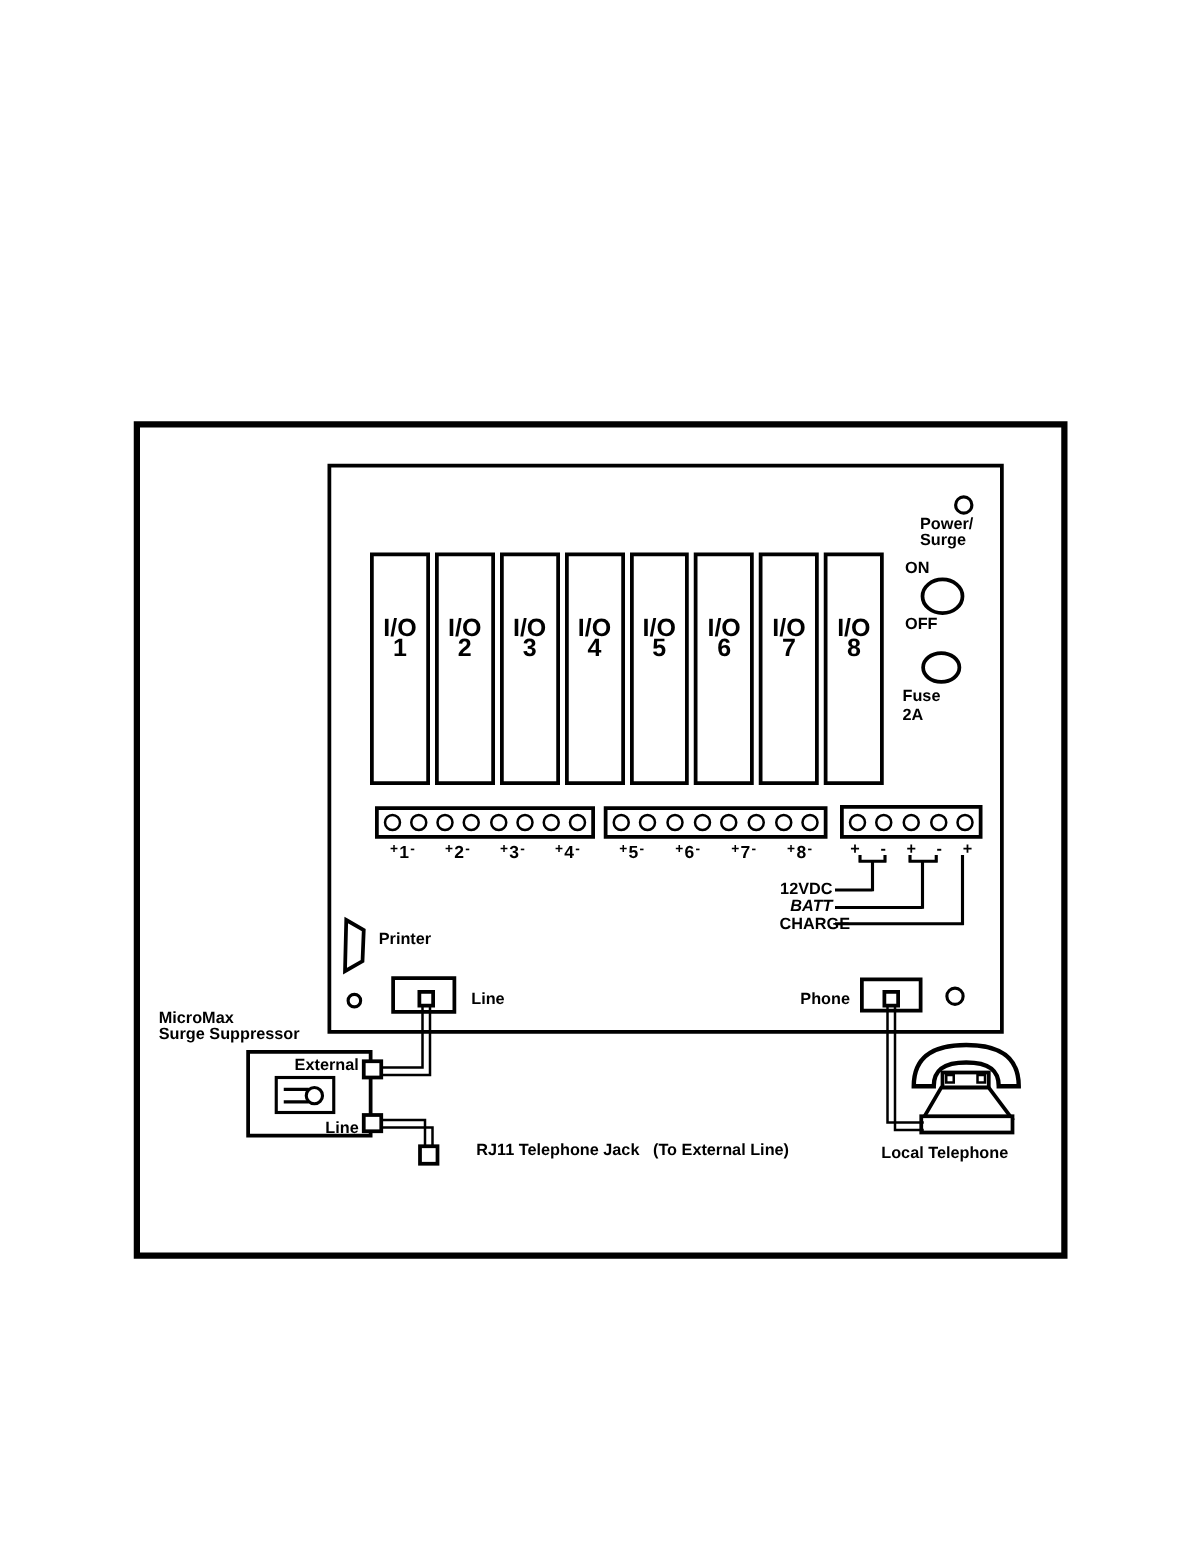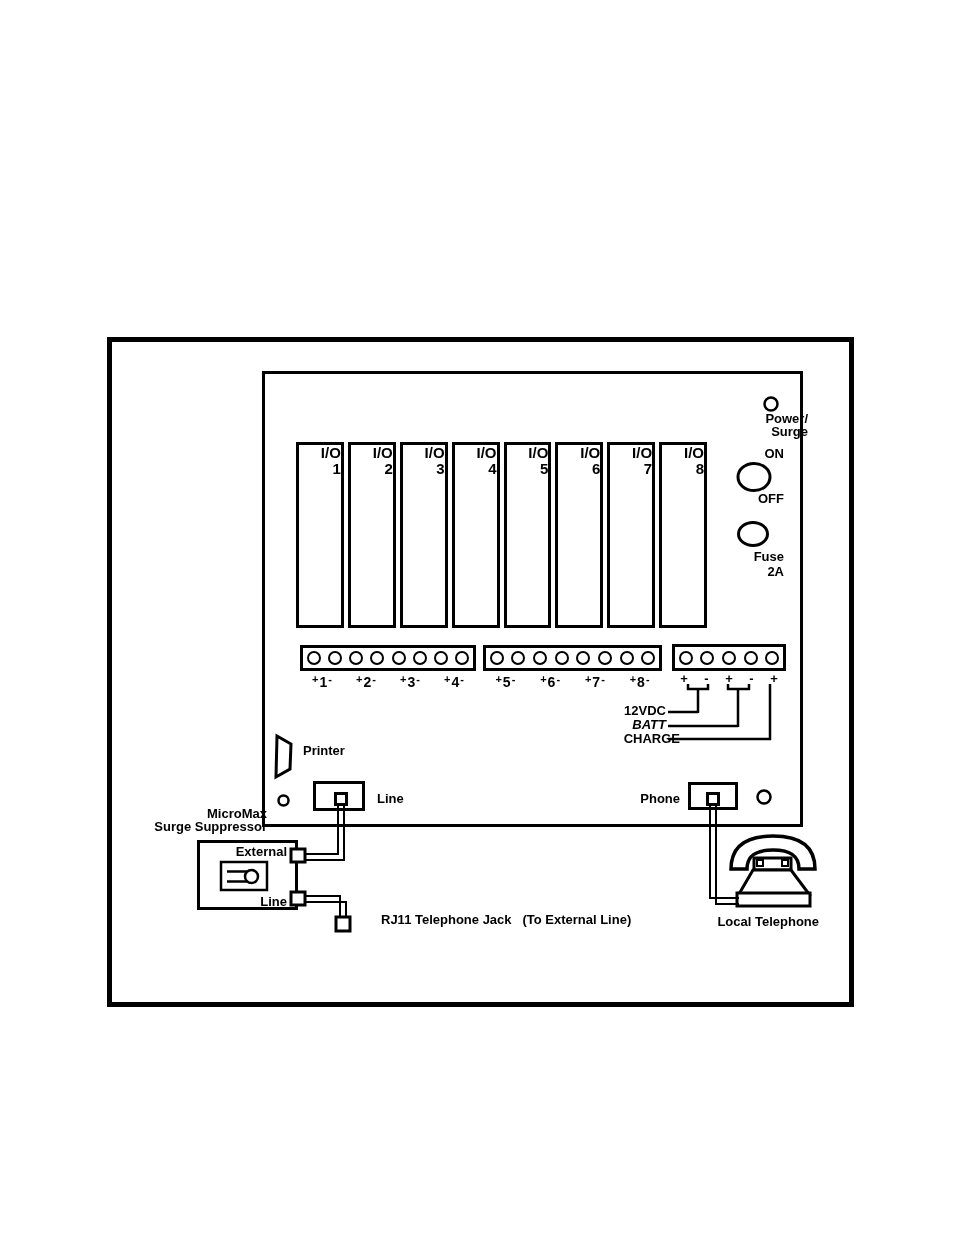--- a/index.html
+++ b/index.html
@@ -4,32 +4,32 @@
 <style>
   html,body{margin:0;padding:0;background:#fff;}
   .page{position:relative;width:954px;height:1235px;background:#ffffff;overflow:hidden;
         font-family:"Liberation Sans",sans-serif;color:#000;}
   .abs{position:absolute;box-sizing:border-box;}
   .outer-box{left:107px;top:337px;width:747px;height:670px;border:5px solid #000;}
   .panel{left:262px;top:371px;width:541px;height:456px;border:3px solid #000;}
   
   .io-slots{left:296px;top:442px;width:411px;height:186px;display:flex;gap:4px;}
   .io-slot{flex:1;border:3px solid #000;box-sizing:border-box;display:flex;flex-direction:column;
-           align-items:flex-end;font-weight:bold;font-size:15px;line-height:16px;text-align:center;}
+           align-items:center;padding-top:50px;font-weight:bold;font-size:20px;line-height:16px;text-align:center;}
   
   .strip{border:3px solid #000;display:flex;align-items:center;justify-content:space-around;}
   .tcircle{width:14px;height:14px;border:2px solid #000;border-radius:50%;box-sizing:border-box;background:#fff;}
   .trow{display:flex;justify-content:space-around;align-items:flex-start;font-weight:bold;}
   .tgroup{white-space:nowrap;}
   .tpm{font-size:11px;font-weight:bold;position:relative;top:-4px;}
   .tnum{font-size:14px;font-weight:bold;margin:0 1px;}
   .tsign3{font-size:13px;font-weight:bold;position:relative;top:-2px;}
   
   .lbl{position:absolute;font-weight:bold;font-size:13px;line-height:13px;white-space:nowrap;}
-  .ctr{text-align:right;}
+  .ctr{text-align:left;}
   .rgt{text-align:right;}
   .pre{white-space:pre;}
   
   .jack{border:3px solid #000;background:#fff;}
   .jack-pin{width:14px;height:14px;border:3px solid #000;background:#fff;}
   .overlay{position:absolute;left:0;top:0;width:954px;height:1235px;pointer-events:none;}
 </style>
 </head>
 <body>
 

